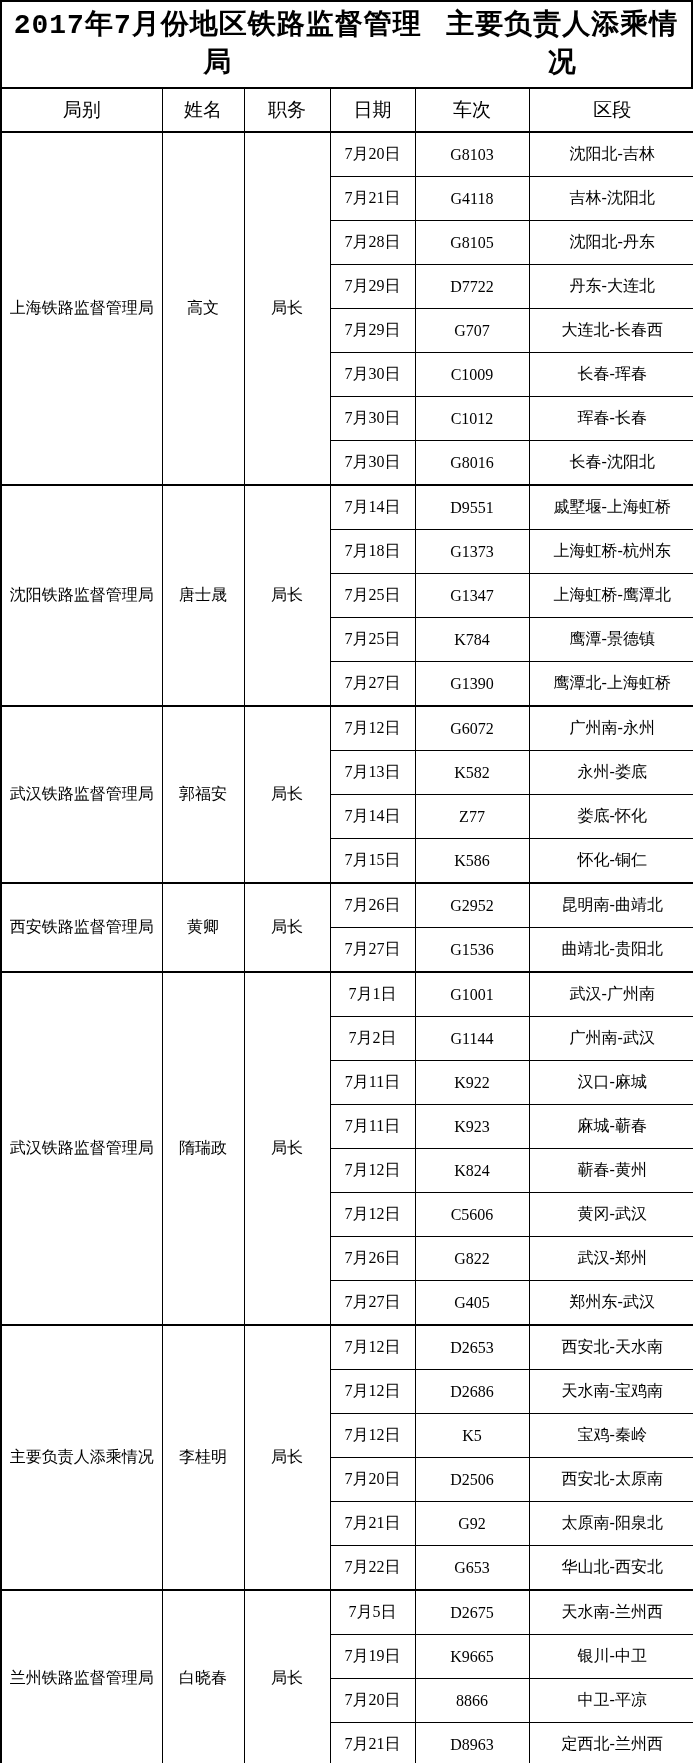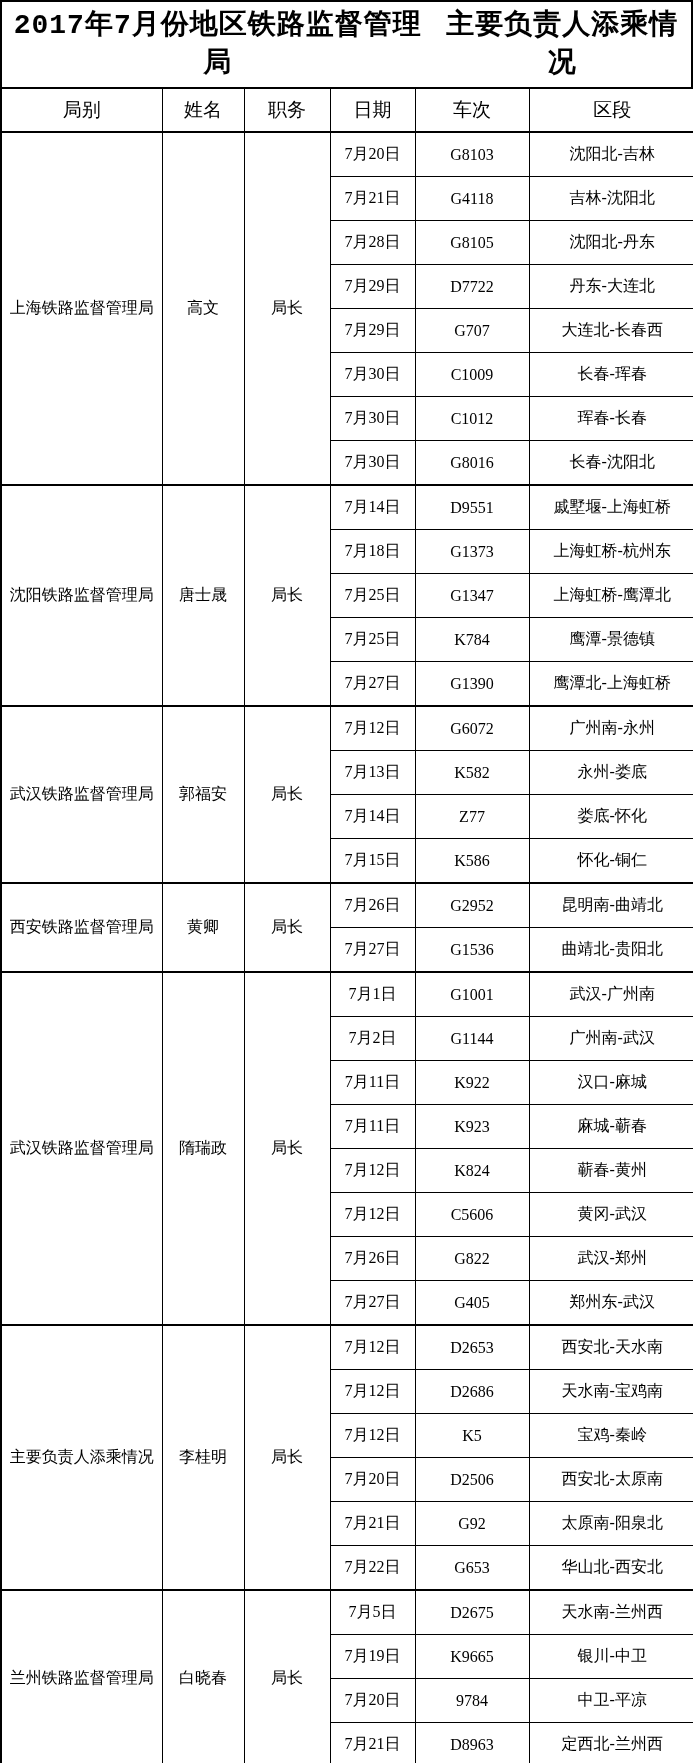--- a/index.html
+++ b/index.html
@@ -287,21 +287,21 @@
           <td class="mono">D2675</td>
           <td>天水南-兰州西</td>
         </tr>
         <tr>
           <td class="mono">7月19日</td>
           <td class="mono">K9665</td>
           <td>银川-中卫</td>
         </tr>
         <tr>
           <td class="mono">7月20日</td>
-          <td class="mono">9784</td>
+          <td class="mono">8866</td>
           <td>中卫-平凉</td>
         </tr>
         <tr>
           <td class="mono">7月21日</td>
           <td class="mono">D8963</td>
           <td>定西北-兰州西</td>
         </tr>
       </tbody>
   </table>
 </div>

